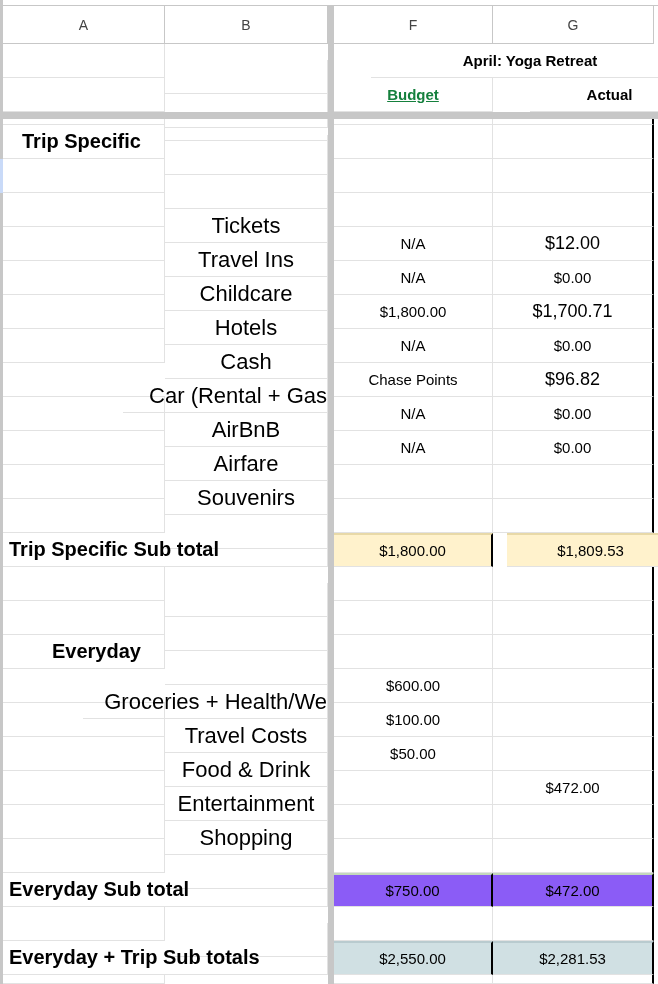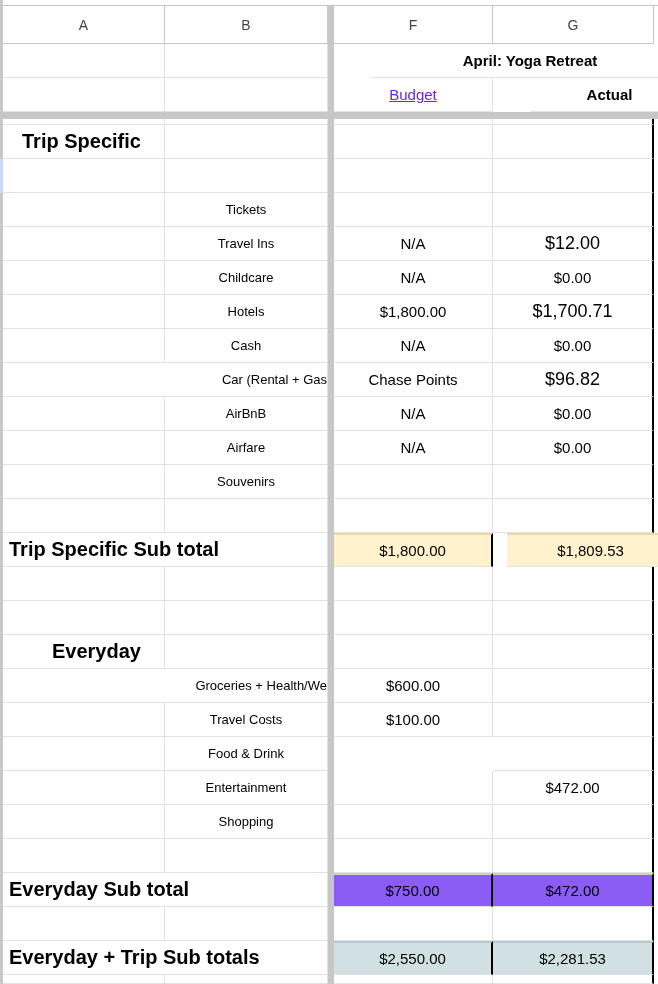--- a/index.html
+++ b/index.html
@@ -5,35 +5,35 @@
   html, body { margin: 0; padding: 0; background: #ffffff; }
   body { width: 658px; height: 984px; overflow: hidden; position: relative;
          font-family: "Liberation Sans", sans-serif; color: #000; }
   .sheet { position: absolute; left: 0; top: 0; width: 658px; height: 984px; }
   .left-edge { position: absolute; left: 0; top: 0; width: 3px; height: 984px; background: #c7c7c7; }
   .row { position: absolute; left: 3px; width: 655px; height: 34px; }
   .cell { position: absolute; top: 0; height: 100%; box-sizing: border-box;
           border-right: 1px solid #e2e2e2; border-bottom: 1px solid #e2e2e2;
           display: flex; align-items: center; white-space: nowrap; overflow: visible; }
   .cA { left: 0; width: 162px; }
-  .cB { left: 162px; width: 163px; justify-content: center; font-size: 13px; }
+  .cB { left: 162px; width: 163px; justify-content: center; font-size: 22px; margin-top: 16px; }
   .cF { left: 331px; width: 159px; justify-content: center; font-size: 15px; }
   .cG { left: 490px; width: 161px; justify-content: center; font-size: 15px; border-right: 2px solid #000; }
   .cAB { left: 0; width: 325px; }
   .freeze-v { position: absolute; left: 328px; top: 5px; width: 6px; height: 979px; background: #c7c7c7; z-index: 5; }
   .freeze-h { position: absolute; left: 0; top: 112px; width: 658px; height: 7px; background: #c7c7c7; z-index: 4; }
   .colhdr { position: absolute; top: 5px; height: 39px; left: 3px; width: 655px; border-top: 1px solid #c7c7c7; box-sizing: border-box; }
   .colhdr .h { position: absolute; top: 0; height: 38px; box-sizing: border-box; border-right: 1px solid #c7c7c7; border-bottom: 1px solid #c7c7c7;
                display: flex; align-items: center; justify-content: center; font-size: 14px; color: #444; }
   .bold { font-weight: bold; margin-left: 37px; }
   .section { font-weight: bold; font-size: 20px; }
   .sub { font-weight: bold; font-size: 20px; padding-left: 6px; }
   .overflowB { justify-content: flex-end; }
   .money-lg { font-size: 18px; }
-  .link { color: #6d28d9; text-decoration: underline; font-weight: normal; }
+  .link { color: #15803d; text-decoration: underline; font-weight: bold; }
   .yellow { background: #fff2cc; border-top: 2px solid #e8d9a8; }
   .green { background: #8b5cf6; border-top: 2px solid #c4d8bc; }
   .blue { background: #d0e0e3; border-top: 2px solid #b9cbcf; }
   .blk-right { border-right: 2px solid #000 !important; }
   .sel { position: absolute; left: 0; top: 159px; width: 3px; height: 34px; background: #c9daf8; z-index: 6; }
 </style>
 </head>
 <body>
 
 <div class="sheet">
@@ -182,20 +182,21 @@
   </div>
   <div class="row" style="top:703px;">
     <div class="cell cA"></div>
     <div class="cell cB">Travel Costs</div>
     <div class="cell cF">$100.00</div>
     <div class="cell cG"></div>
   </div>
   <div class="row" style="top:737px;">
     <div class="cell cA"></div>
     <div class="cell cB">Food &amp; Drink</div>
+    <div class="cell cF">$50.00</div>
     <div class="cell cG"></div>
   </div>
   <div class="row" style="top:771px;">
     <div class="cell cA"></div>
     <div class="cell cB">Entertainment</div>
     <div class="cell cF"></div>
     <div class="cell cG">$472.00</div>
   </div>
   <div class="row" style="top:805px;">
     <div class="cell cA"></div>

